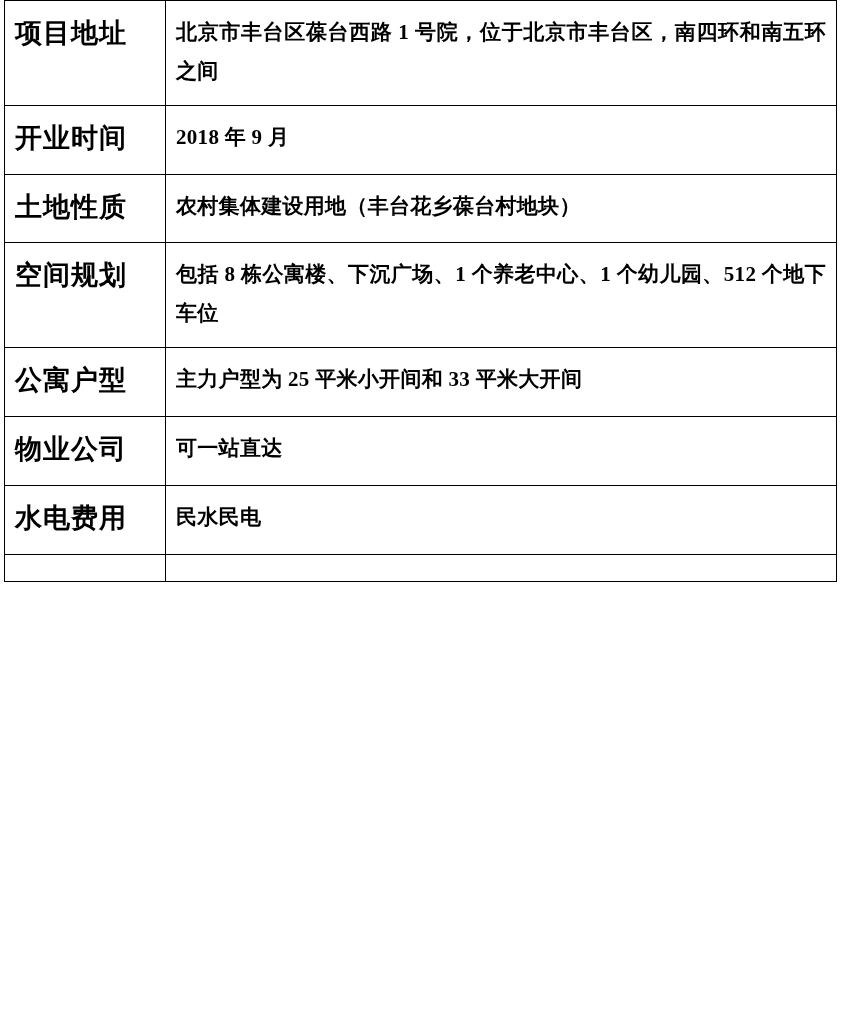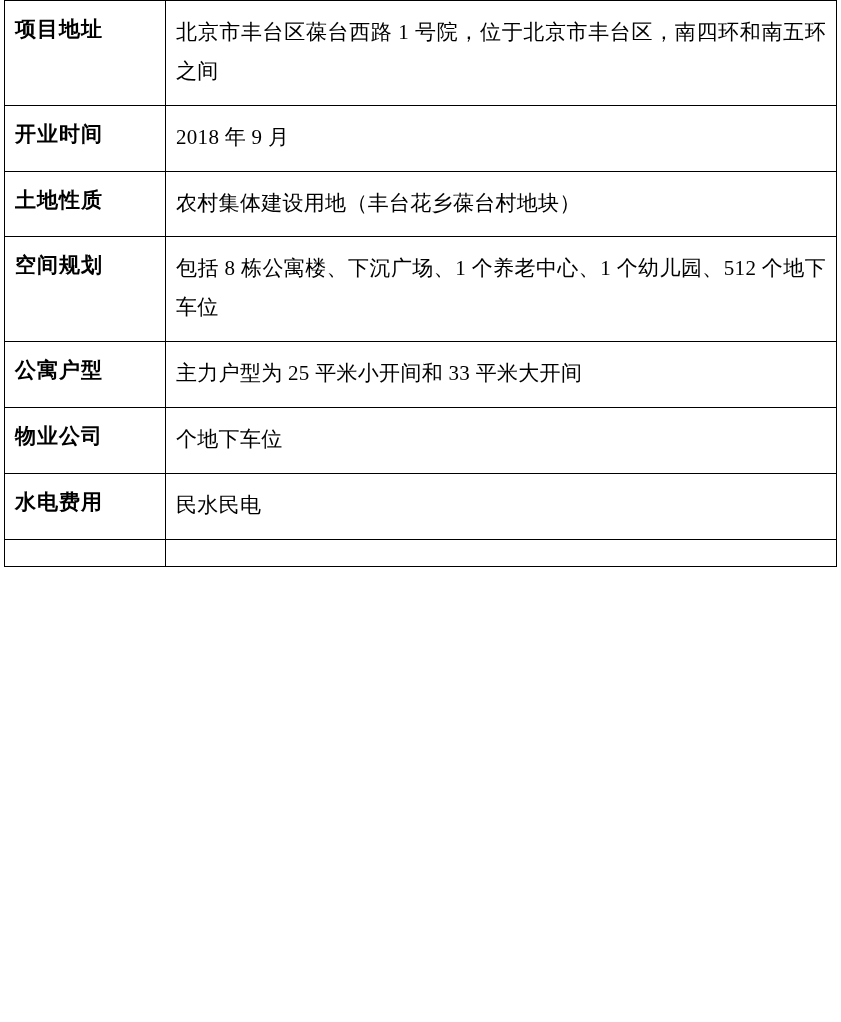--- a/index.html
+++ b/index.html
@@ -21,34 +21,35 @@
     table-layout: fixed;
   }
   .doc-table td {
     border: 1px solid #000000;
     vertical-align: top;
     padding: 12px 10px 14px 10px;
   }
   .label-cell {
     width: 140px;
     font-weight: bold;
-    font-size: 21px;
+    font-size: 27px;
     line-height: 1.55;
     letter-spacing: 1px;
     text-align: left;
     white-space: nowrap;
   }
   .value-cell {
     font-size: 21px;
     line-height: 1.85;
     letter-spacing: 0.3px;
     text-align: justify;
   }
   .value-cell p {
     margin: 0;
+    font-weight: bold;
   }
   .value-cell p + p {
     margin-top: 0;
   }
 </style>
 </head>
 <body>
 
 <table class="doc-table">
   <tbody>
@@ -78,21 +79,21 @@
     </tr>
     <tr>
       <td class="label-cell">公寓户型</td>
       <td class="value-cell">
         <p>主力户型为 25 平米小开间和 33 平米大开间</p>
       </td>
     </tr>
     <tr>
       <td class="label-cell">物业公司</td>
       <td class="value-cell">
-        <p>个地下车位</p>
+        <p>可一站直达</p>
       </td>
     </tr>
     <tr>
       <td class="label-cell">水电费用</td>
       <td class="value-cell">
         <p>民水民电</p>
       </td>
     </tr>
     <tr>
       <td class="label-cell"></td>

